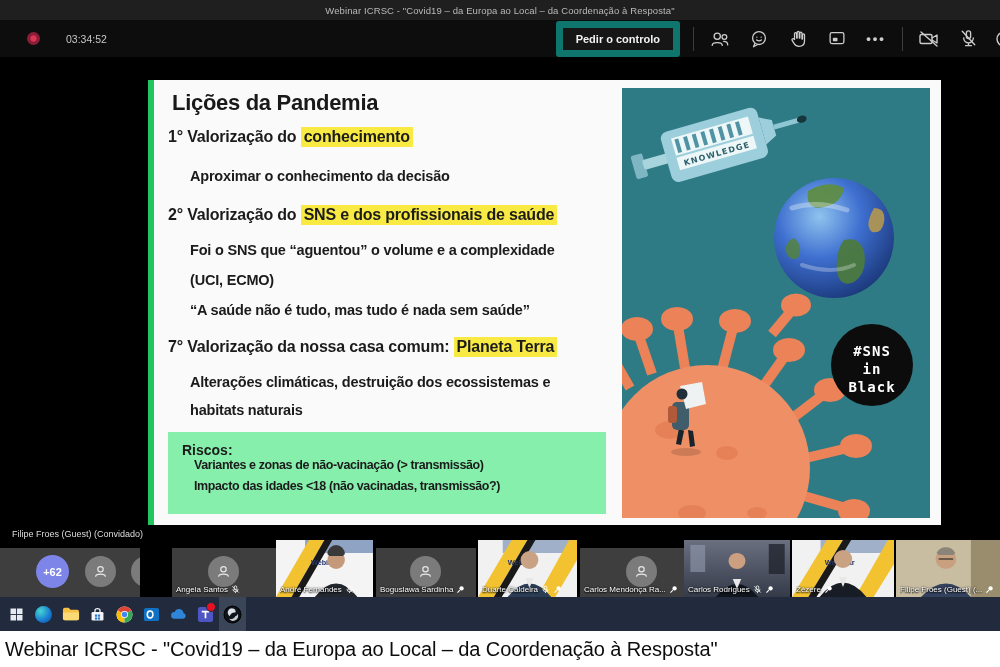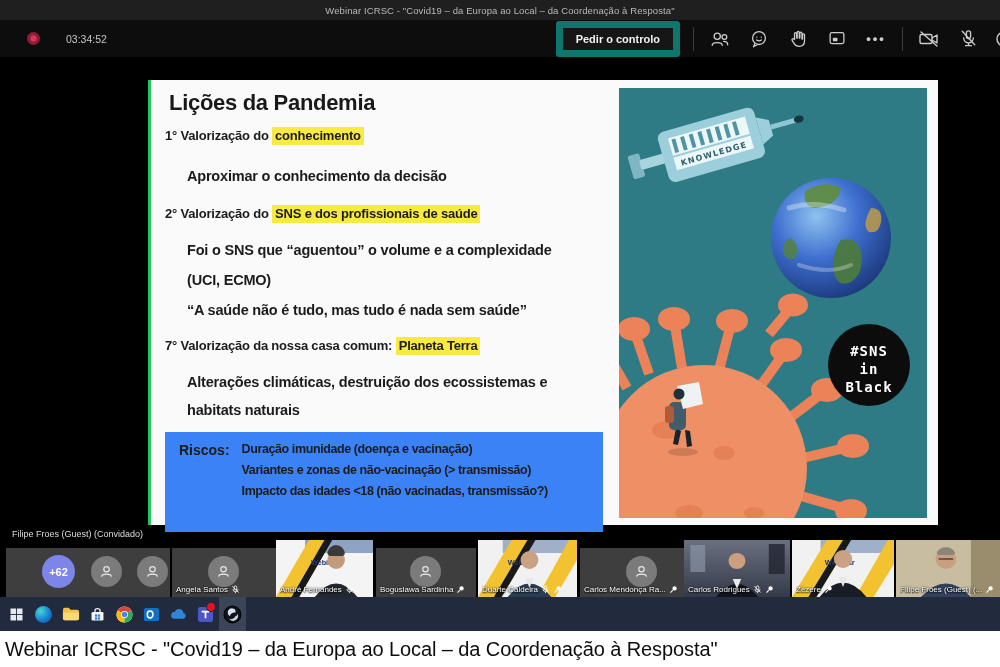--- a/index.html
+++ b/index.html
@@ -22,28 +22,28 @@
             padding:5px 13px;border-radius:3px;font-family:"Liberation Sans",sans-serif;cursor:pointer;}
   .vsep{width:1px;height:24px;background:#3c3c3c;}
   .tb-icon{width:26px;height:26px;display:flex;align-items:center;justify-content:center;cursor:pointer;}
   .tb-icon svg{stroke:#cdcdcd;fill:none;stroke-width:1.4;stroke-linecap:round;stroke-linejoin:round;}
   .more-dots{color:#cdcdcd;font-size:13px;letter-spacing:2px;font-weight:bold;}
   .cut-icon{width:6px;height:22px;overflow:hidden;}
 
   
   .stage{position:absolute;top:57px;left:0;right:0;height:483px;background:#000;}
   .slide{position:absolute;left:148px;top:23px;width:787px;height:445px;background:#fafafa;
-         border-left:3px solid #22c55e;}
+         border-left:6px solid #22c55e;}
   .slide-title{position:absolute;left:18px;top:10px;font-size:22px;font-weight:bold;color:#191919;letter-spacing:-.3px;}
   .line{position:absolute;font-weight:bold;color:#1b1b1b;white-space:nowrap;letter-spacing:-.2px;}
-  .lead{font-size:13px;left:14px;}
+  .lead{font-size:16px;left:14px;}
   .sub{font-size:14.5px;left:36px;}
   mark{background:#f8ea43;padding:1px 3px 2px 3px;color:#1b1b1b;}
-  .risks{position:absolute;left:14px;top:352px;width:438px;height:100px;background:#3b82f6;
-         display:flex;align-items:flex-start;padding:10px 0 0 14px;box-sizing:border-box;}
+  .risks{position:absolute;left:14px;top:352px;width:438px;height:82px;background:#86efac;
+         display:flex;align-items:flex-start;padding:10px 0 0 14px;box-sizing:border-box;flex-direction:column;}
   .risk-label{font-size:14px;font-weight:bold;color:#1b1b1b;}
   .risk-items{margin-left:12px;display:flex;flex-direction:column;gap:7px;
               font-size:12.5px;font-weight:bold;color:#1b1b1b;letter-spacing:-.4px;white-space:nowrap;}
   .illus{position:absolute;right:11px;top:8px;width:308px;height:430px;}
   .badge-t{font-family:"DejaVu Sans Mono",monospace;font-weight:bold;font-size:14px;fill:#ffffff;
            text-anchor:middle;letter-spacing:1px;}
   .syr-t{font-family:"DejaVu Sans",sans-serif;font-weight:bold;font-size:8px;fill:#2a5f6b;
          text-anchor:middle;letter-spacing:1.2px;}
   .wm-t{font-family:"Liberation Sans",sans-serif;font-weight:bold;font-size:7.5px;fill:#27346b;}
   .presenter{position:absolute;left:12px;top:472px;color:#dedede;font-size:9px;}
@@ -168,21 +168,20 @@
 
       <div class="line lead" style="top:258px">
         <span>7° Valorização da nossa casa comum: </span><mark>Planeta Terra</mark>
       </div>
       <div class="line sub" style="top:294px">Alterações climáticas, destruição dos ecossistemas e</div>
       <div class="line sub" style="top:322px">habitats naturais</div>
 
       <div class="risks">
         <span class="risk-label">Riscos:</span>
         <div class="risk-items">
-          <div>Duração imunidade (doença e vacinação)</div>
           <div>Variantes e zonas de não-vacinação (&gt; transmissão)</div>
           <div>Impacto das idades &lt;18 (não vacinadas, transmissão?)</div>
         </div>
       </div>
 
       <svg class="illus" viewBox="0 0 308 430">
         <defs>
           <radialGradient id="gE" cx="38%" cy="32%" r="78%">
             <stop offset="0%" stop-color="#8fc3ee"></stop>
             <stop offset="45%" stop-color="#3e6fd0"></stop>
@@ -271,21 +270,21 @@
           <text x="250" y="304" class="badge-t">Black</text>
         </g>
       </svg>
     </div>
 
     <div class="presenter">Filipe Froes (Guest) (Convidado)</div>
   </div>
 
   <div class="filmstrip">
 
-    <div class="tile gray" style="left:6px;width:164px">
+    <div class="tile gray" style="left:0;width:140px">
       <div class="overflow-badge" style="left:36px">+62</div>
       <div class="avatar" style="left:85px">
         <svg width="15" height="15" viewBox="0 0 20 20">
             <circle cx="10" cy="7" r="3.6" fill="none" stroke="#e8e8e8" stroke-width="1.6"></circle>
             <path d="M3.5 17 c0-4.5 13-4.5 13 0" fill="none" stroke="#e8e8e8" stroke-width="1.6"></path>
           </svg>
       </div>
       <div class="avatar" style="left:131px">
         <svg width="15" height="15" viewBox="0 0 20 20">
             <circle cx="10" cy="7" r="3.6" fill="none" stroke="#e8e8e8" stroke-width="1.6"></circle>

